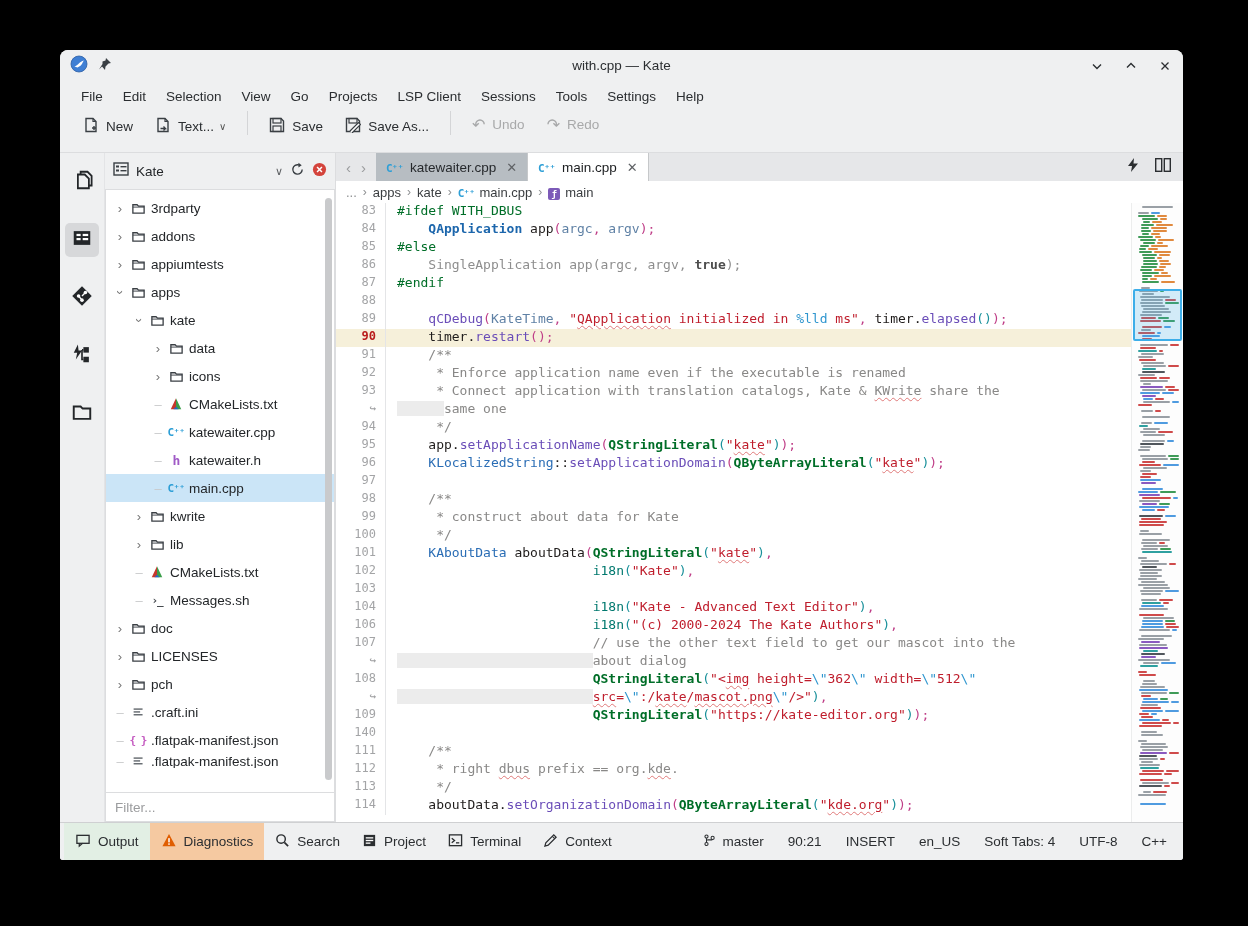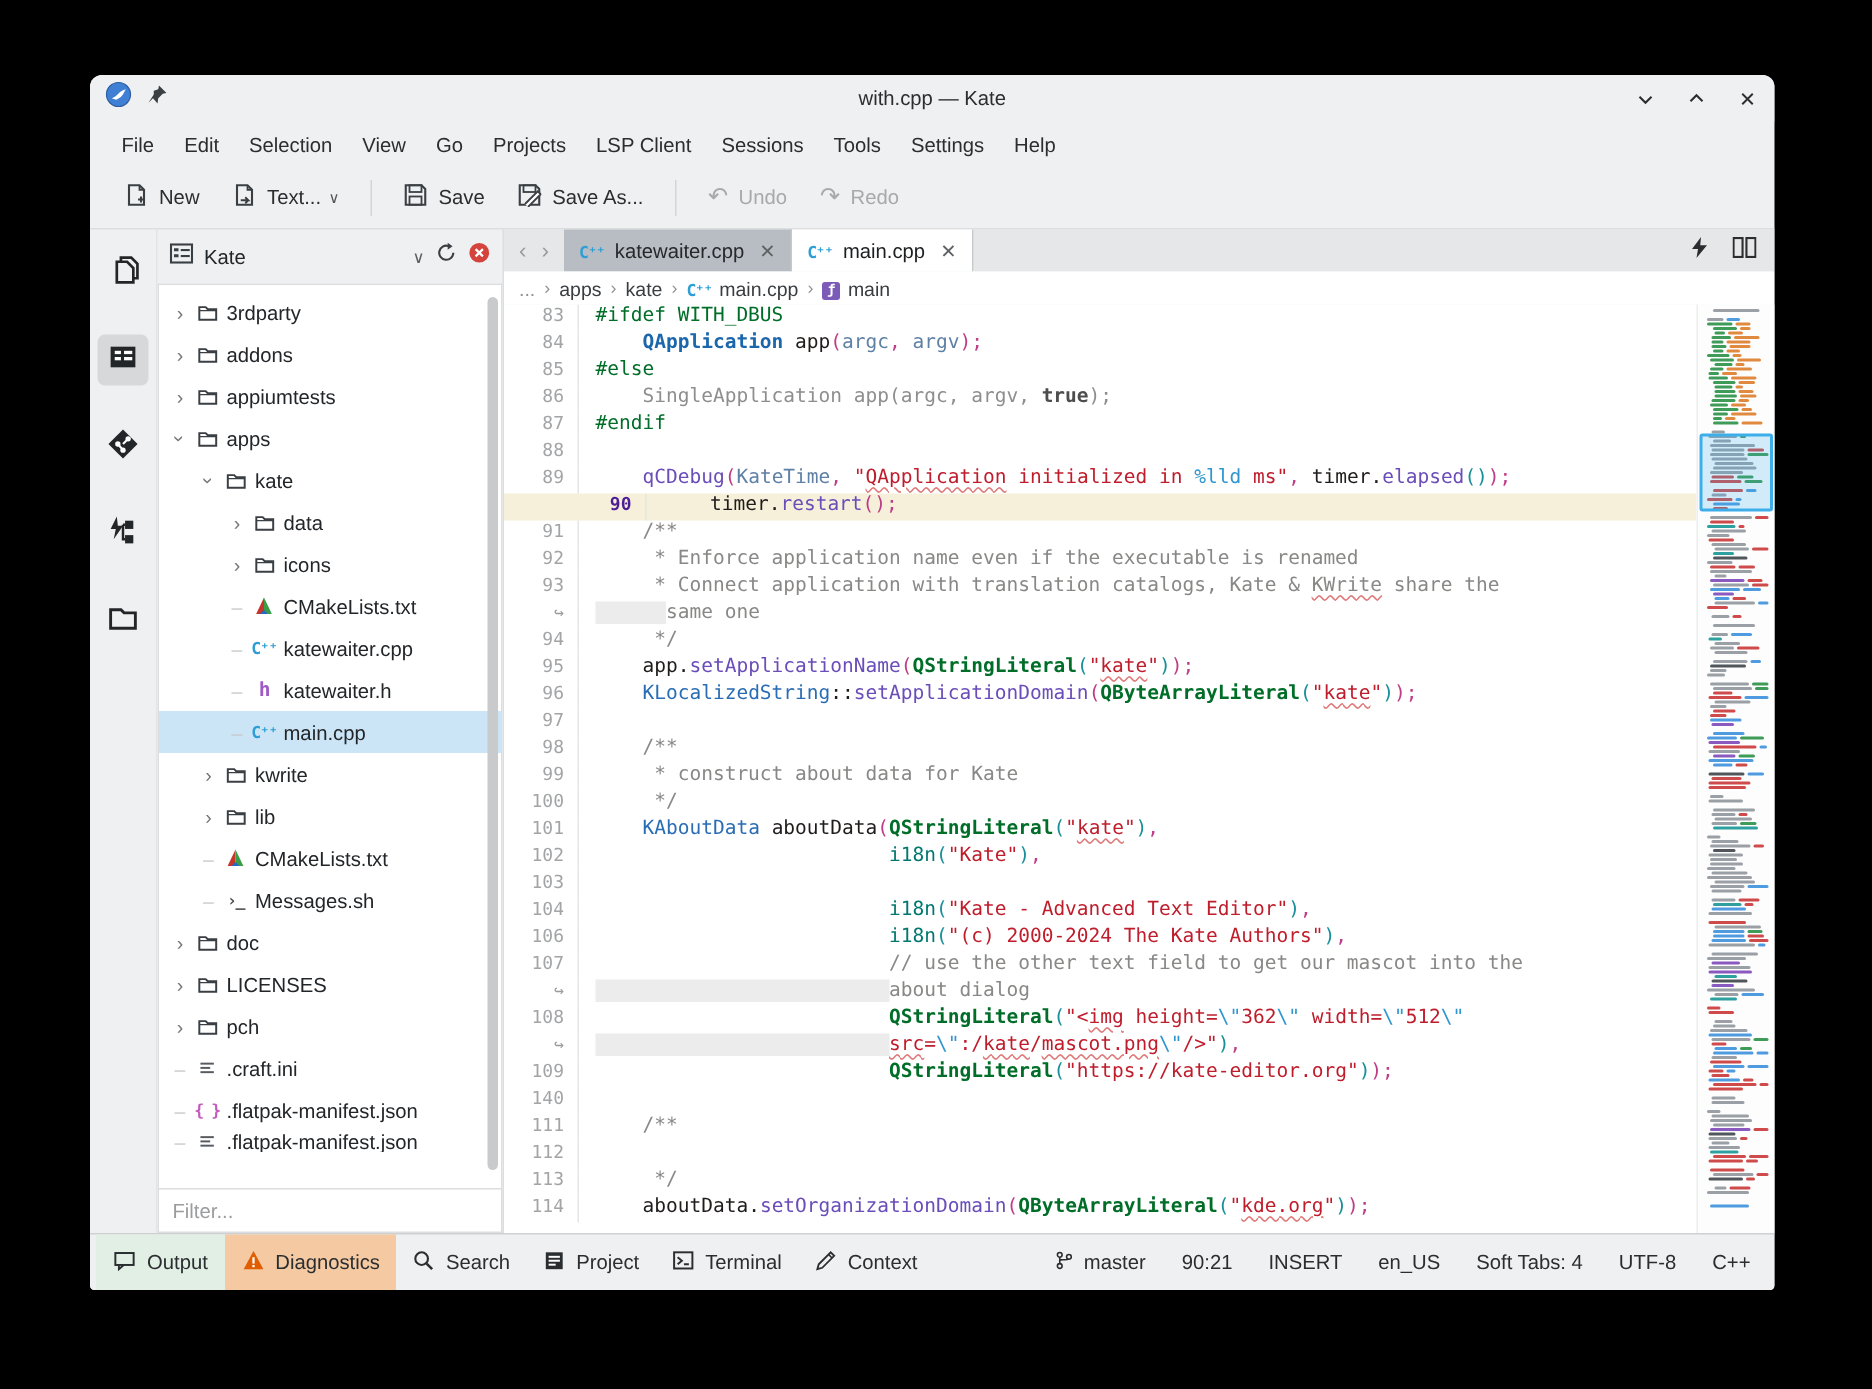--- a/index.html
+++ b/index.html
@@ -13,21 +13,21 @@
   .titlebar { height:31px; display:flex; align-items:center; padding:0 10px; position:relative;
               background:#eff0f1; flex:none; }
   .titlebar .title { position:absolute; left:0; right:0; text-align:center; font-size:13.5px; color:#2b2e31; }
   .tb-left { display:flex; align-items:center; gap:10px; z-index:2; }
   .tb-right { margin-left:auto; display:flex; align-items:center; gap:18px; z-index:2; }
   .winctl { width:16px; height:16px; display:flex; align-items:center; justify-content:center; cursor:default; }
   
   .menubar { height:30px; display:flex; align-items:center; padding:0 12px; gap:2px; flex:none; }
   .menubar span { font-size:13.5px; padding:4px 9px; border-radius:3px; color:#2b2e31; }
   
-  .toolbar { height:42px; display:flex; align-items:center; padding:0 14px; gap:4px;
+  .toolbar { height:42px; display:flex; align-items:flex-start; padding:0 14px; gap:4px;
              border-bottom:1px solid #dcdddf; flex:none; }
   .tbtn { display:flex; align-items:center; gap:7px; font-size:13.5px; padding:6px 9px; border-radius:3px; color:#2b2e31; }
   .tbtn.disabled { color:#a8a9aa; }
   .tbtn .uglyph { font-size:16px; line-height:12px; }
   .tsep { width:1px; height:24px; background:#d4d5d7; margin:0 8px; }
   .tchev { font-size:10px; color:#555; margin-left:-2px; }
   
   .main { flex:1; display:flex; min-height:0; }
   .toolstrip { width:44px; flex:none; display:flex; flex-direction:column; align-items:center;
                padding-top:12px; gap:24px; }
@@ -66,21 +66,21 @@
               font-size:13px; color:#3a3d40; flex:none; }
   .crumbbar .sep { color:#8f9193; font-size:12px; }
   .crumbbar .dots { color:#8f9193; }
   
   .codearea { flex:1; display:flex; min-height:0; background:#fff; position:relative; }
   .codecol { flex:1; overflow:hidden; }
   .row { display:flex; height:18px; line-height:18px; }
   .row.cur { background:#f6f0da; }
   .gut { width:50px; flex:none; text-align:right; padding-right:9px;
          font:12px "DejaVu Sans Mono", monospace; color:#a3a4a6; }
-  .row.cur .gut { color:#4c1d95; font-weight:bold;margin-left:45px; }
+  .row.cur .gut { color:#b91c1c; font-weight:bold; }
   .gut .wrapmark { font-size:11px; color:#9a9b9d; }
   .gutborder { border-right:1px solid #e4e5e7; }
   .codeln { font:13px "DejaVu Sans Mono", monospace; white-space:pre; padding-left:11px; color:#1f1c1b; }
   .codeln b { font-weight:bold; }
   .sq { text-decoration:underline; text-decoration-style:wavy; text-decoration-color:#e07a7a;
         text-decoration-thickness:1px; text-underline-offset:2px; }
   .wfbg { background:#ececec; }
   
   .minimap { width:52px; flex:none; position:relative; background:#fdfdfd; border-left:1px solid #eceded;
              overflow:hidden; padding:3px 4px 0 6px; }
@@ -649,20 +649,21 @@
               <div class="row">
                 <div class="gut gutborder">140</div>
                 <div class="codeln"></div>
               </div>
               <div class="row">
                 <div class="gut gutborder">111</div>
                 <div class="codeln"><span style="color: rgb(137, 136, 135);">    /**</span></div>
               </div>
               <div class="row">
                 <div class="gut gutborder">112</div>
+                <div class="codeln"><span style="color: rgb(137, 136, 135);">     * right </span><span class="sq" style="color: rgb(137, 136, 135);">dbus</span><span style="color: rgb(137, 136, 135);"> prefix == org.</span><span class="sq" style="color: rgb(137, 136, 135);">kde</span><span style="color: rgb(137, 136, 135);">.</span></div>
               </div>
               <div class="row">
                 <div class="gut gutborder">113</div>
                 <div class="codeln"><span style="color: rgb(137, 136, 135);">     */</span></div>
               </div>
               <div class="row">
                 <div class="gut gutborder">114</div>
                 <div class="codeln"><span style="color: rgb(31, 28, 27);">    </span><span style="color: rgb(31, 28, 27);">aboutData</span><span style="color: rgb(31, 28, 27);">.</span><span style="color: rgb(106, 77, 184);">setOrganizationDomain</span><span style="color: rgb(191, 61, 135);">(</span><b style="color: rgb(0, 110, 40);">QByteArrayLiteral</b><span style="color: rgb(24, 144, 154);">(</span><span style="color: rgb(191, 29, 44);">"</span><span class="sq" style="color: rgb(191, 29, 44);">kde.org</span><span style="color: rgb(191, 29, 44);">"</span><span style="color: rgb(24, 144, 154);">)</span><span style="color: rgb(191, 61, 135);">);</span></div>
               </div>
             </div>

